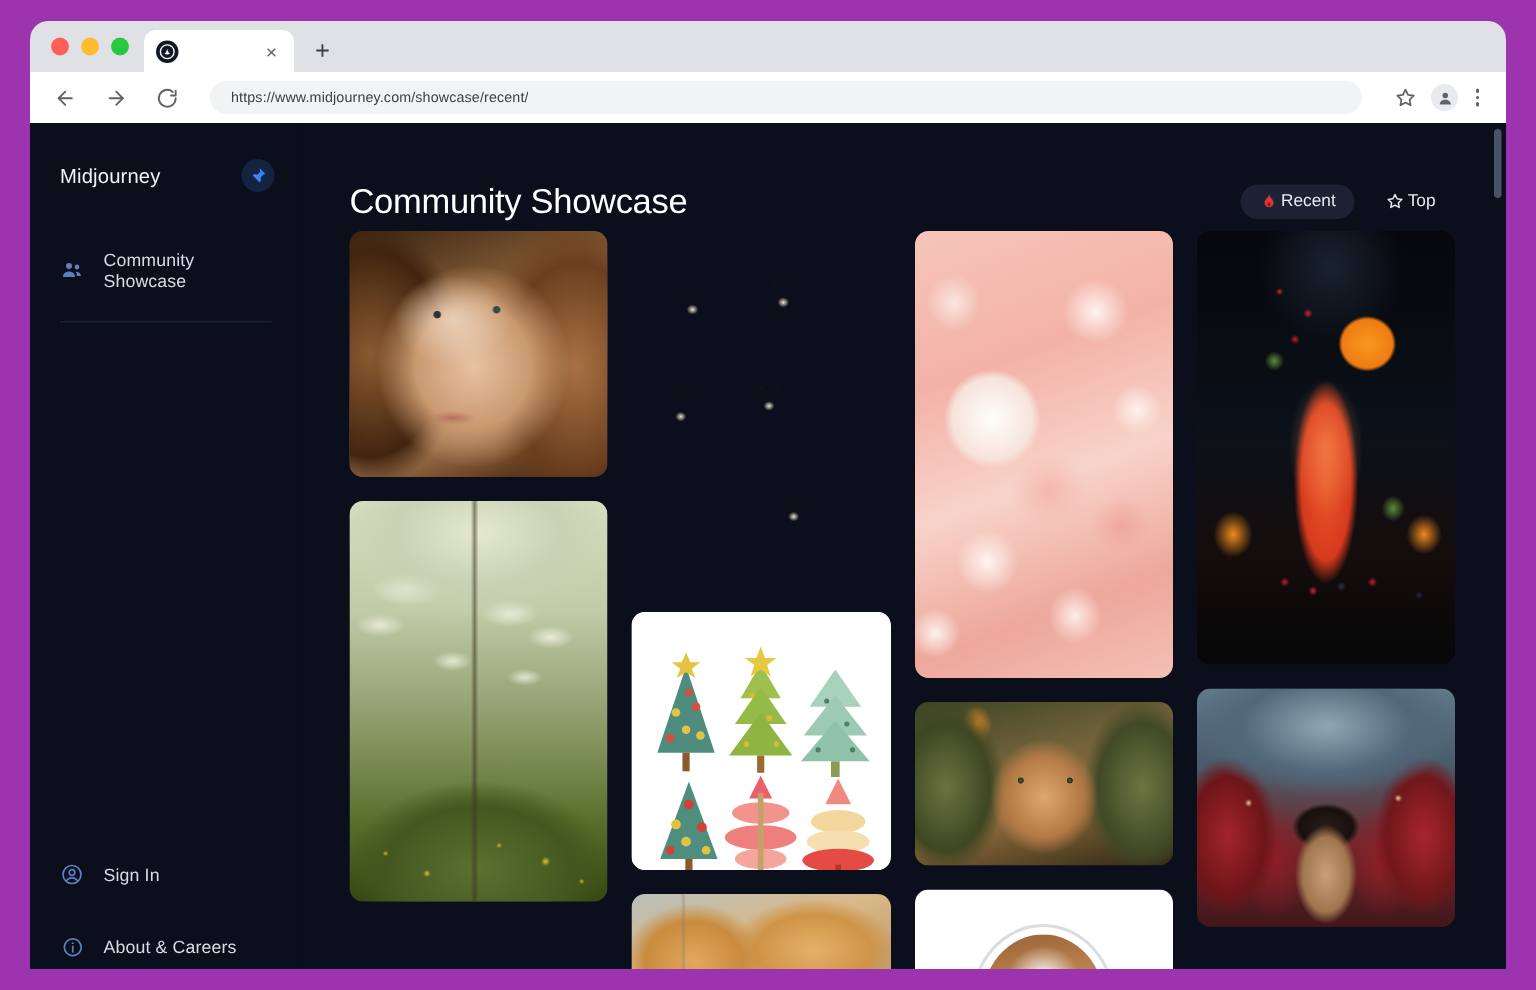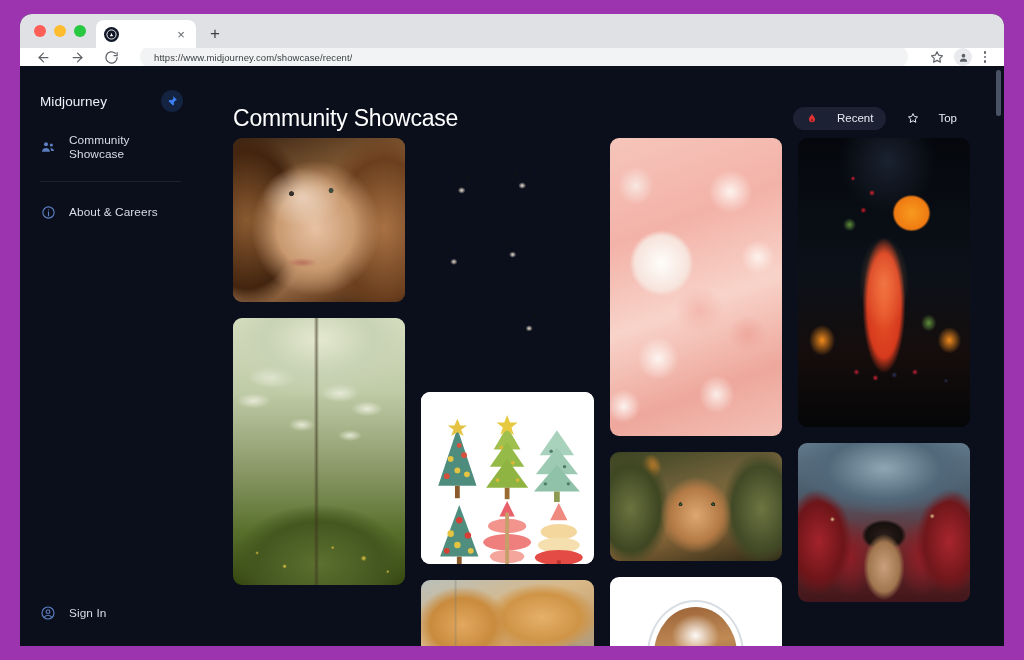--- a/index.html
+++ b/index.html
@@ -61,21 +61,21 @@
   }
   .new-tab {
     width: 26px; height: 26px;
     margin-left: 6px; margin-bottom: 2px;
     display: flex; align-items: center; justify-content: center;
     color: #3c4043; font-size: 17px; line-height: 17px;
   }
 
   
   #toolbar {
-    height: 18px;
+    height: 34px;
     background: #ffffff;
     display: flex; align-items: center;
     padding: 0 10px;
     gap: 8px;
     flex: none;
   }
   .nav-btn {
     width: 26px; height: 26px;
     display: flex; align-items: center; justify-content: center;
     color: #5f6368;
@@ -125,21 +125,21 @@
     background: #0b0f1c;
     flex: none;
     display: flex; flex-direction: column;
     padding: 20px 0 0 0;
     position: relative;
   }
   #brand-row {
     display: flex; align-items: center;
     padding: 0 18px 0 20px;
     height: 30px;
-    margin-bottom: 16px;
+    margin-bottom: 33px;
   }
   #brand-name {
     color: #eef1f7;
     font-size: 13.5px;
     letter-spacing: 0.1px;
   }
   #pin-badge {
     margin-left: auto;
     width: 22px; height: 22px; border-radius: 50%;
     background: #14233f;
@@ -187,21 +187,21 @@
     color: #ffffff;
     font-size: 23px;
     font-weight: 400;
     letter-spacing: -0.2px;
   }
   #header-actions {
     margin-left: auto;
     display: flex; align-items: center; gap: 8px;
   }
   .hdr-btn {
-    display: flex; align-items: center; gap: 19px;
+    display: flex; align-items: center; gap: 2px;
     height: 23px; padding: 0 13px;
     border-radius: 13px;
     color: #e7ebf3;
     font-size: 11.5px;
   }
   .hdr-btn.active { background: #1c2133; }
   .hdr-btn .ico { display: flex; align-items: center; justify-content: center; }
 
   
   #grid {
@@ -500,41 +500,41 @@
               <path d="M3 19c0-3.3 2.7-5.5 6-5.5s6 2.2 6 5.5z"></path>
               <path d="M15.5 13.5c2.8.2 5.5 1.9 5.5 4.6h-4.2c0-1.8-.5-3.4-1.3-4.6z"></path>
             </svg>
         </span>
         <span>Community Showcase</span>
       </div>
 
       <div id="sidebar-divider"></div>
 
 
+      <div class="side-item" id="signin-row">
+        <span class="ico">
+          <svg width="16" height="16" viewBox="0 0 24 24" fill="none" stroke="currentColor" stroke-width="1.7">
+              <circle cx="12" cy="12" r="9"></circle>
+              <circle cx="12" cy="10" r="2.8"></circle>
+              <path d="M6.4 18.6c1-2.2 3.1-3.3 5.6-3.3s4.6 1.1 5.6 3.3" stroke-linecap="round"></path>
+            </svg>
+        </span>
+        <span>Sign In</span>
+      </div>
+
       <div class="side-item">
         <span class="ico">
           <svg width="15" height="15" viewBox="0 0 24 24" fill="none" stroke="currentColor" stroke-width="1.8">
               <circle cx="12" cy="12" r="9"></circle>
               <path d="M12 11v6" stroke-linecap="round"></path>
               <circle cx="12" cy="7.6" r="1" fill="currentColor" stroke="none"></circle>
             </svg>
         </span>
         <span>About &amp; Careers</span>
       </div>
-
-      <div class="side-item" id="signin-row">
-        <span class="ico">
-          <svg width="16" height="16" viewBox="0 0 24 24" fill="none" stroke="currentColor" stroke-width="1.7">
-              <circle cx="12" cy="12" r="9"></circle>
-              <circle cx="12" cy="10" r="2.8"></circle>
-              <path d="M6.4 18.6c1-2.2 3.1-3.3 5.6-3.3s4.6 1.1 5.6 3.3" stroke-linecap="round"></path>
-            </svg>
-        </span>
-        <span>Sign In</span>
-      </div>
     </div>
 
     <div id="main">
 
       <div id="main-header">
         <h1 id="page-title">Community Showcase</h1>
 
         <div id="header-actions">
           <div class="hdr-btn active">
             <span class="ico">

